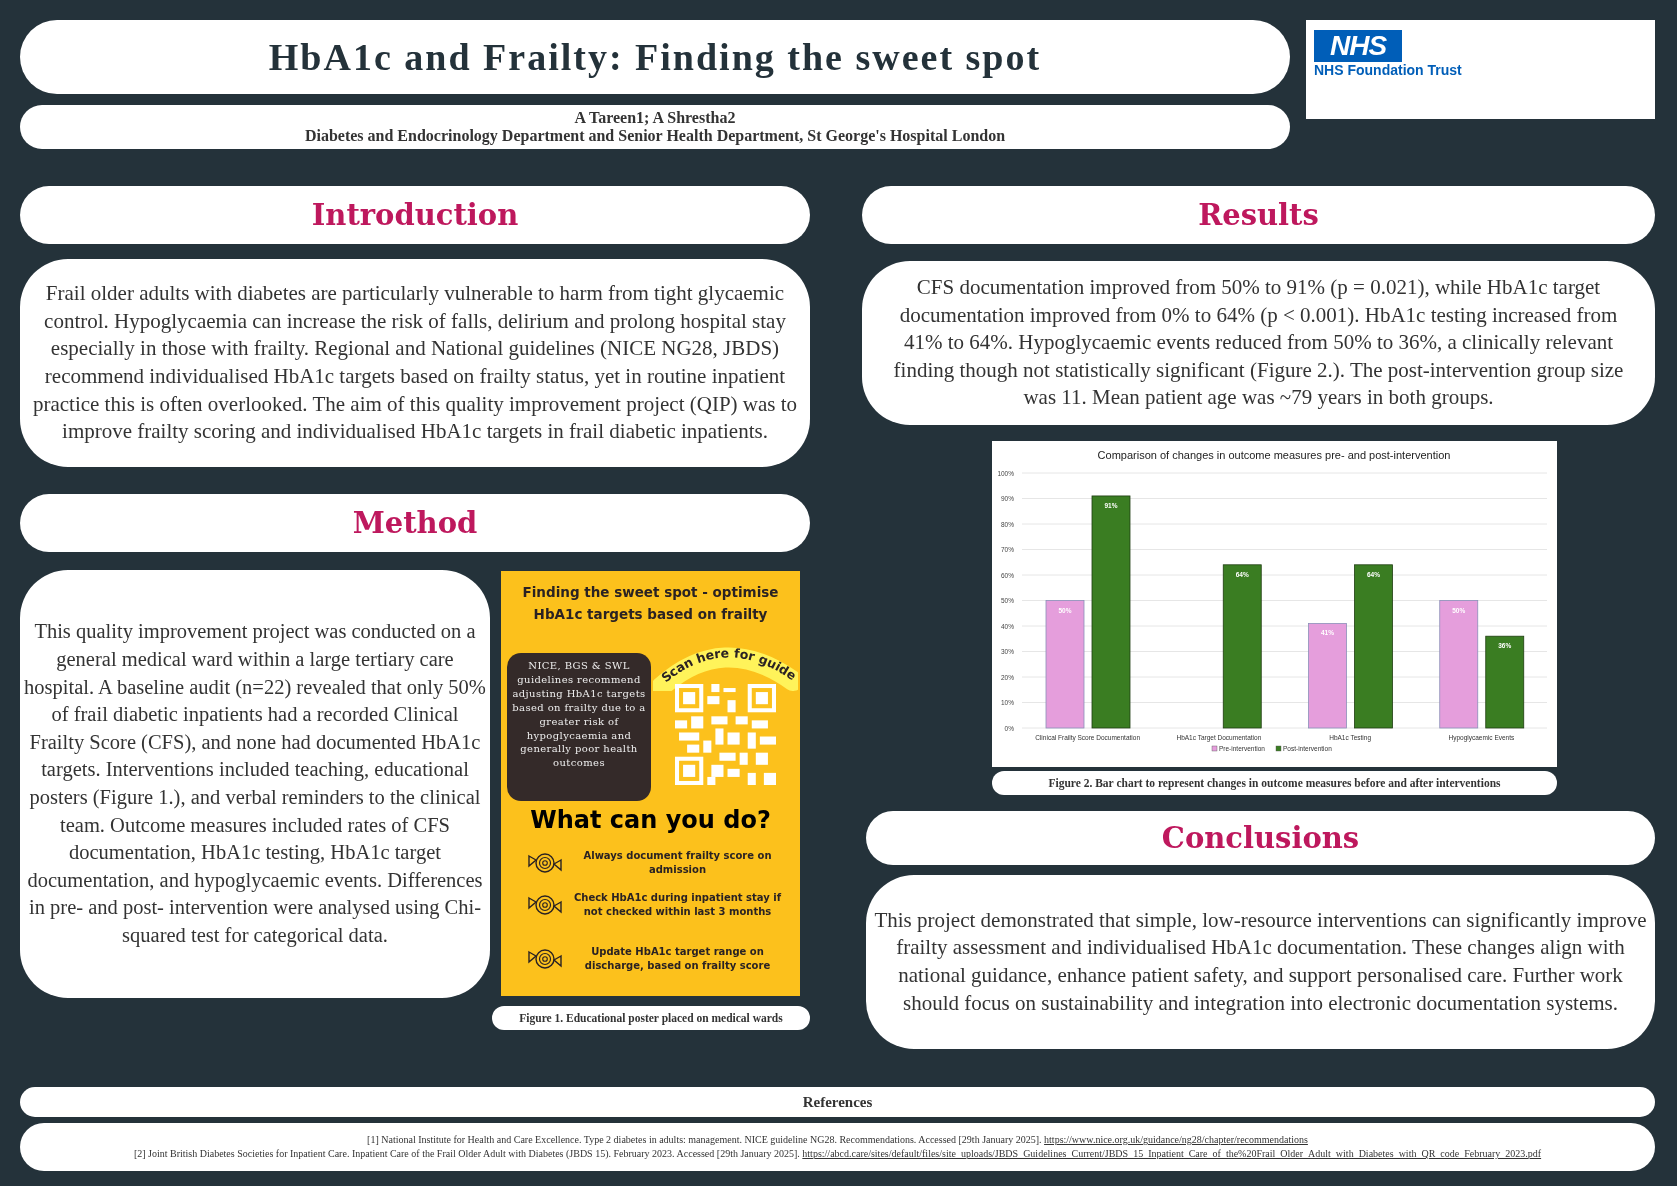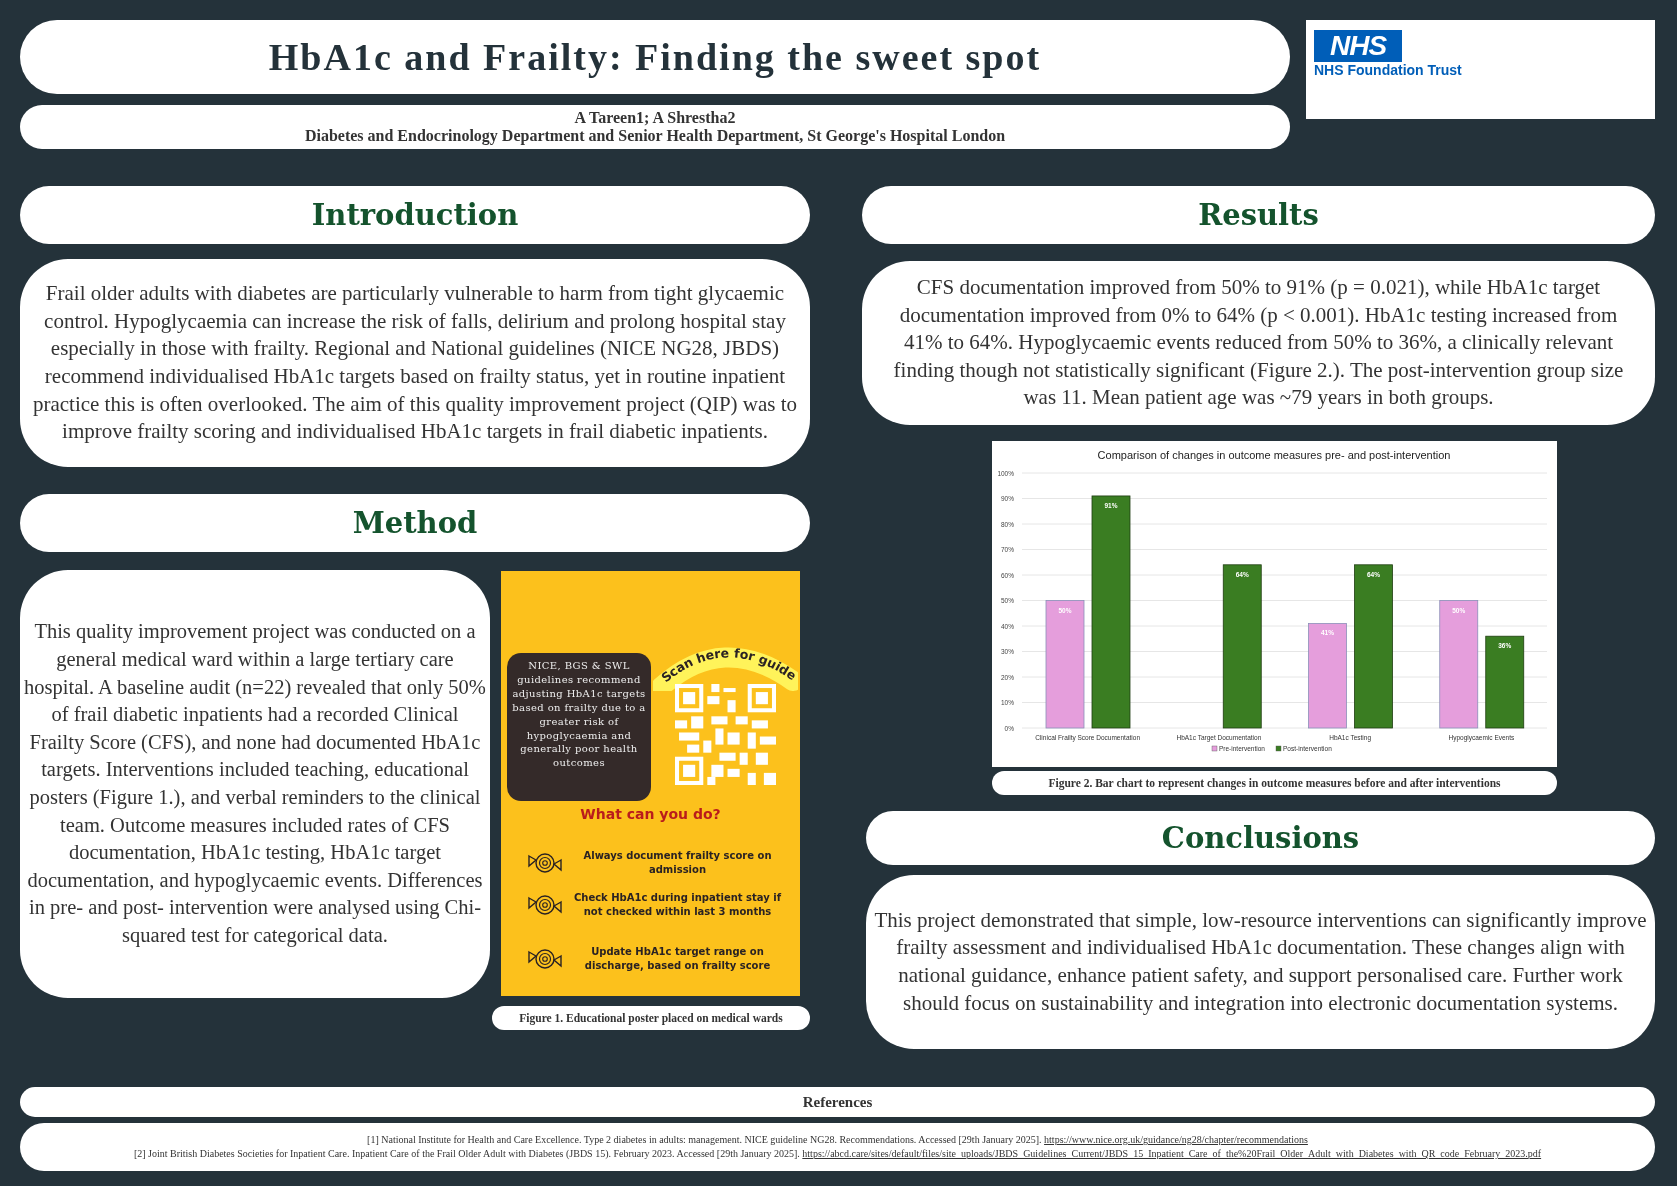--- a/index.html
+++ b/index.html
@@ -8,29 +8,29 @@
   .pill { position: absolute; background: #fff; border-radius: 40px; display: flex; align-items: center; justify-content: center; text-align: center; }
   .title { left: 20px; top: 20px; width: 1270px; height: 74px; }
   .title h1 { font-family: Liberation Serif, serif; font-weight: bold; font-size: 38px; letter-spacing: 2px; color: #24323a; text-align: right; }
   .authors { left: 20px; top: 105px; width: 1270px; height: 44px; flex-direction: column; border-radius: 22px; }
   .authors div { font-family: "Liberation Serif", serif; font-weight: bold; font-size: 16px; line-height: 18px; color: #333; }
   .logo { position: absolute; left: 1306px; top: 20px; width: 349px; height: 99px; background: #fff; padding: 10px 8px; }
   .nhs-badge { display: inline-block; background: #005eb8; color: #fff; font-family: "Liberation Sans", sans-serif; font-weight: bold; font-style: italic; font-size: 28px; line-height: 32px; padding: 0 16px; letter-spacing: -1px; }
   .logo-name { font-family: "Liberation Sans", sans-serif; font-weight: bold; font-size: 21px; color: #231f20; margin-top: 4px; letter-spacing: -0.5px; }
   .logo-trust { font-family: "Liberation Sans", sans-serif; font-weight: bold; font-size: 14px; color: #005eb8; }
   .heading { height: 58px; border-radius: 30px; }
-  .heading h2 { font-family: "DejaVu Serif", serif; font-weight: bold; font-size: 29px; color: #14532d; }
+  .heading h2 { font-family: "DejaVu Serif", serif; font-weight: bold; font-size: 29px; color: #be185d; }
   .body-box { position: absolute; background: #fff; border-radius: 48px; display: flex; align-items: center; justify-content: center; text-align: center; padding: 0 10px; }
   .body-box p { font-family: "Liberation Serif", serif; font-size: 21px; line-height: 27.6px; color: #333; }
   .poster { position: absolute; left: 501px; top: 571px; width: 299px; height: 425px; background: #fcc11c; text-align: center; }
   .poster-title { font-family: "DejaVu Sans", sans-serif; font-weight: bold; font-size: 13.5px; line-height: 22px; color: #2a2223; margin-top: 10px; }
   .poster-darkbox { position: absolute; left: 6px; top: 82px; width: 144px; height: 148px; background: #342a29; border-radius: 14px; color: #eee; font-family: "DejaVu Serif", serif; font-size: 10px; line-height: 13.9px; padding: 6px 4px; letter-spacing: 0.4px; }
   .scan-arc { position: absolute; left: 152px; top: 70px; width: 145px; height: 50px; }
   .qr { position: absolute; left: 174px; top: 113px; width: 101px; height: 101px; }
-  .poster-what { position: absolute; left: 0; width: 100%; top: 235px; font-family: "DejaVu Sans", sans-serif; font-weight: bold; font-size: 14px; color: #b91c1c; }
+  .poster-what { position: absolute; left: 0; width: 100%; top: 235px; font-family: "DejaVu Sans", sans-serif; font-weight: bold; font-size: 24px; color: #000000; }
   .poster-item { position: absolute; left: 25px; width: 265px; display: flex; align-items: center; }
   .poster-item .candy { width: 38px; height: 26px; flex: none; }
   .poster-item span { font-family: "DejaVu Sans", sans-serif; font-weight: bold; font-size: 10px; line-height: 14px; color: #2a2223; flex: 1; text-align: center; }
   .caption { position: absolute; background: #fff; border-radius: 14px; display: flex; align-items: center; justify-content: center; font-family: "Liberation Serif", serif; font-weight: bold; font-size: 11.5px; color: #333; }
   .chart { position: absolute; left: 992px; top: 441px; width: 565px; height: 326px; background: #fff; }
   .chart svg { display: block; }
   .refs-head { left: 20px; top: 1087px; width: 1635px; height: 30px; border-radius: 15px; }
   .refs-head h3 { font-family: "Liberation Serif", serif; font-weight: bold; font-size: 15px; color: #333; }
   .refs { position: absolute; left: 20px; top: 1123px; width: 1635px; height: 48px; background: #fff; border-radius: 24px; display: flex; flex-direction: column; align-items: center; justify-content: center; }
   .refs div { font-family: "Liberation Serif", serif; font-size: 10px; line-height: 14px; color: #333; white-space: nowrap; }
@@ -59,20 +59,24 @@
 </div>
 
 <div class="pill heading" style="left:20px; top:494px; width:790px;">
   <h2>Method</h2>
 </div>
 <div class="body-box" style="left:20px; top:570px; width:470px; height:428px; padding:0 4px;">
   <p style="font-size:20.5px;">This quality improvement project was conducted on a general medical ward within a large tertiary care hospital. A baseline audit (n=22) revealed that only 50% of frail diabetic inpatients had a recorded Clinical Frailty Score (CFS), and none had documented HbA1c targets. Interventions included teaching, educational posters (Figure 1.), and verbal reminders to the clinical team. Outcome measures included rates of CFS documentation, HbA1c testing, HbA1c target documentation, and hypoglycaemic events. Differences in pre- and post- intervention were analysed using Chi-squared test for categorical data.</p>
 </div>
 
 <div class="poster">
+  <div class="poster-title">
+    <div>Finding the sweet spot - optimise</div>
+    <div>HbA1c targets based on frailty</div>
+  </div>
   <div class="poster-darkbox">NICE, BGS &amp; SWL guidelines recommend adjusting HbA1c targets based on frailty due to a greater risk of hypoglycaemia and generally poor health outcomes</div>
   <svg class="scan-arc" viewBox="0 0 145 50">
     <path id="arcp" d="M8,46 Q70,-10 140,40" fill="none" stroke="#fff35a" stroke-width="20" stroke-linecap="round"></path>
     <text font-family="DejaVu Sans, sans-serif" font-weight="bold" font-size="12.5" fill="#2a2223">
       <textPath href="#arcp" startOffset="6">Scan here for guidelines</textPath>
     </text>
   </svg>
   <svg class="qr" viewBox="0 0 25 25">
     <rect width="25" height="25" fill="#fcc11c"></rect>
     <g fill="#fff">

